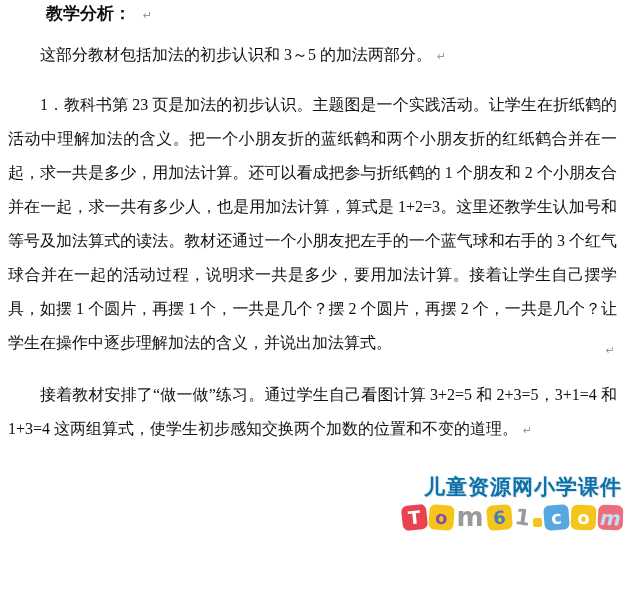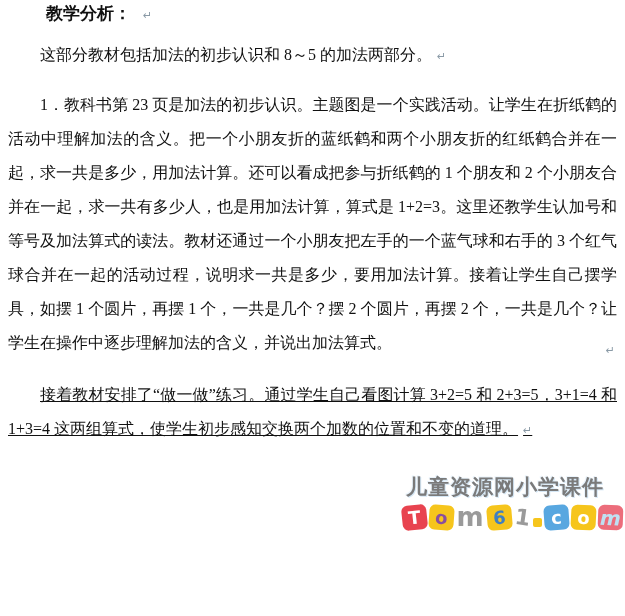--- a/index.html
+++ b/index.html
@@ -24,21 +24,21 @@
     font-weight: bold;
     margin: 0 0 10px 38px;
     line-height: 24px;
     text-align: left;
   }
   .para {
     margin: 0 0 14px 0;
     text-indent: 32px;
   }
   .para.wide-gap { margin-bottom: 18px; }
-  .para:last-child { margin-bottom: 0; text-decoration: underline; }
+  .para:last-child { margin-bottom: 0; }
   .pmark {
     font-family: "DejaVu Sans", sans-serif;
     font-size: 11px;
     color: #8a9aa6;
     margin-left: 5px;
   }
   .title .pmark { margin-left: 12px; font-weight: normal; }
   .pmark-right {
     position: absolute;
     top: 344px;
@@ -49,28 +49,28 @@
   .watermark {
     position: absolute;
     right: 0;
     bottom: 0;
     width: 215px;
     height: 64px;
     pointer-events: none;
   }
   .wm-text {
     position: absolute;
-    right: 21px;
+    right: 3px;
     bottom: 30px;
     font-family: "DejaVu Sans", sans-serif;
     font-size: 21px;
     font-weight: bold;
     letter-spacing: 1px;
     white-space: nowrap;
-    color: #737373;
+    color: #0369a1;
     text-shadow: 1px 1px 0 #d3e6f5, -1px -1px 0 #eaf4fc;
     opacity: 0.95;
   }
   .wm-logo {
     position: absolute;
     right: 2px;
     bottom: 1px;
     display: flex;
     align-items: flex-end;
     gap: 2px;
@@ -111,21 +111,21 @@
   }
 </style>
 </head>
 <body>
 
 <div class="page">
   <div class="doc">
 
     <h1 class="title"><span>教学分析：</span><span class="pmark">↵</span></h1>
 
-    <p class="para"><span>这部分教材包括加法的初步认识和 8～5 的加法两部分。</span><span class="pmark">↵</span></p>
+    <p class="para"><span>这部分教材包括加法的初步认识和 3～5 的加法两部分。</span><span class="pmark">↵</span></p>
 
     <p class="para wide-gap"><span>1．教科书第 23 页是加法的初步认识。主题图是一个实践活动。让学生在折纸鹤的活动中理解加法的含义。把一个小朋友折的蓝纸鹤和两个小朋友折的红纸鹤合并在一起，求一共是多少，用加法计算。还可以看成把参与折纸鹤的 1 个朋友和 2 个小朋友合并在一起，求一共有多少人，也是用加法计算，算式是 1+2=3。这里还教学生认加号和等号及加法算式的读法。教材还通过一个小朋友把左手的一个蓝气球和右手的 3 个红气球合并在一起的活动过程，说明求一共是多少，要用加法计算。接着让学生自己摆学具，如摆 1 个圆片，再摆 1 个，一共是几个？摆 2 个圆片，再摆 2 个，一共是几个？让学生在操作中逐步理解加法的含义，并说出加法算式。</span></p>
 
 
     <p class="para"><span>接着教材安排了“做一做”练习。通过学生自己看图计算 3+2=5 和 2+3=5，3+1=4 和 1+3=4 这两组算式，使学生初步感知交换两个加数的位置和不变的道理。</span><span class="pmark">↵</span></p>
 
   </div>
 
   <span class="pmark pmark-right">↵</span>
 

